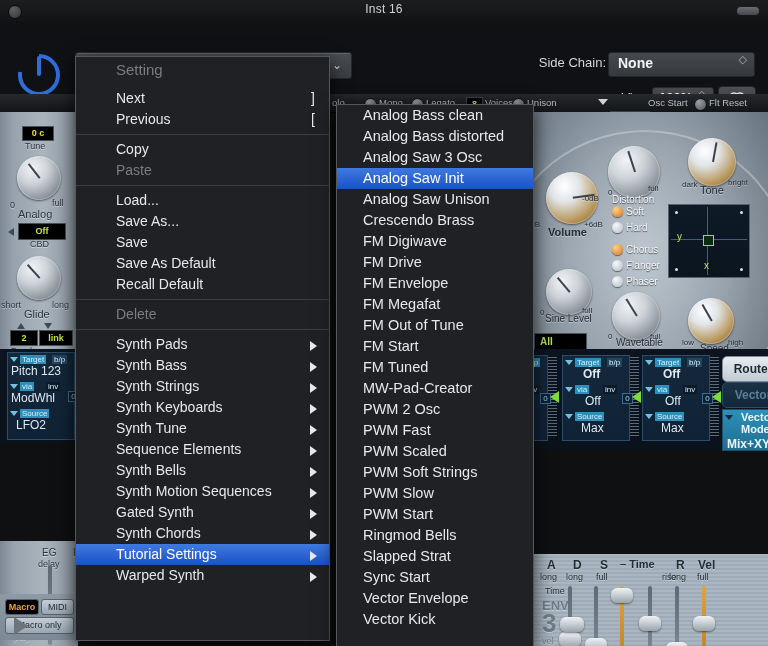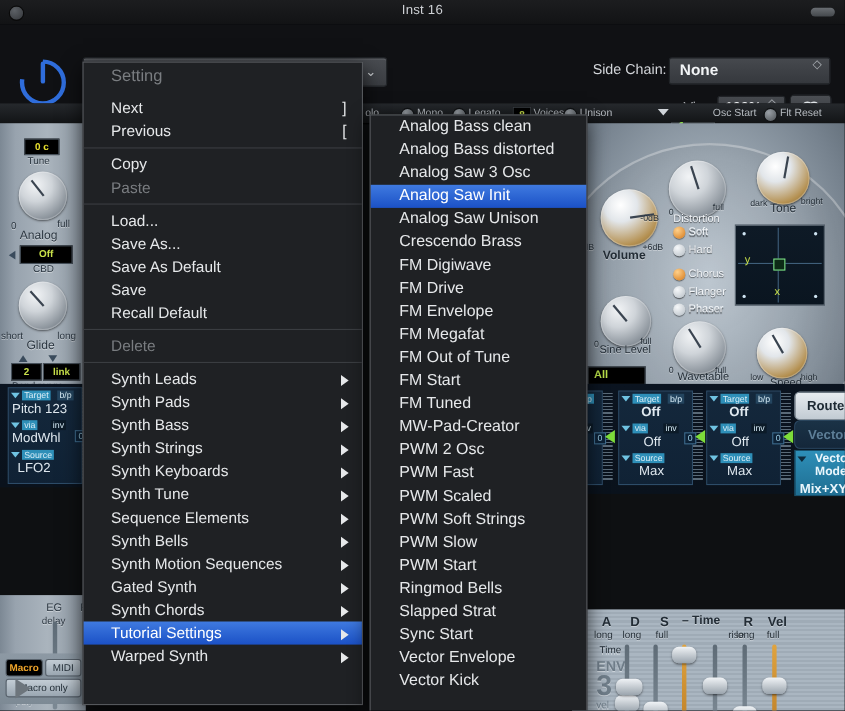--- a/index.html
+++ b/index.html
@@ -125,21 +125,21 @@
     border:1px solid #4a545e;color:#b9e04a;font-size:10px;font-weight:bold;line-height:15px;padding-left:5px;}
 
   .playtri{position:absolute;left:14px;top:617px;width:0;height:0;border-top:9px solid transparent;
     border-bottom:9px solid transparent;border-left:14px solid #6d757c;}
 
   
   .menu{position:absolute;background:#1f2124;border:1px solid #55585c;
     box-shadow:0 6px 18px rgba(0,0,0,.75);}
   .menu1{left:75px;top:56px;width:253px;height:583px;}
   .menu2{left:336px;top:104px;width:196px;height:542px;border-top:1px solid #55585c;}
-  .mi{position:relative;height:21px;color:#e6e8ea;font-size:14px;padding-left:25px;
+  .mi{position:relative;height:21px;color:#e6e8ea;font-size:14px;padding-left:40px;
     line-height:21px;white-space:nowrap;}
   .menu2 .mi{padding-left:26px;font-size:14.5px;}
   .mi.dim{color:#7a7d81;}
   .mi.sel{background:linear-gradient(#3f7ae0,#1b51c6);color:#fff;}
   .mi .sc{position:absolute;right:14px;top:0;color:#e6e8ea;font-size:14px;}
   .mi .arrow{position:absolute;right:12px;top:7px;width:0;height:0;
     border-top:5px solid transparent;border-bottom:5px solid transparent;border-left:7px solid #e6e8ea;}
   .sep{height:1px;background:#3a3d41;margin:4px 0;}
   .gap{height:5px;}
 </style>
@@ -452,31 +452,28 @@
       <span class="sc">[</span>
     </div>
     <div class="sep"></div>
 
     <div class="mi">Copy</div>
     <div class="mi dim">Paste</div>
     <div class="sep"></div>
 
     <div class="mi">Load...</div>
     <div class="mi">Save As...</div>
+    <div class="mi">Save</div>
     <div class="mi">Save As Default</div>
-    <div class="mi">Save</div>
     <div class="mi">Recall Default</div>
     <div class="sep"></div>
 
     <div class="mi dim">Delete</div>
     <div class="sep"></div>
 
-    <div class="mi">
-      <span>Synth Leads</span>
-      <span class="arrow"></span></div>
     <div class="mi">
       <span>Synth Pads</span>
       <span class="arrow"></span></div>
     <div class="mi">
       <span>Synth Bass</span>
       <span class="arrow"></span></div>
     <div class="mi">
       <span>Synth Strings</span>
       <span class="arrow"></span></div>
     <div class="mi">

